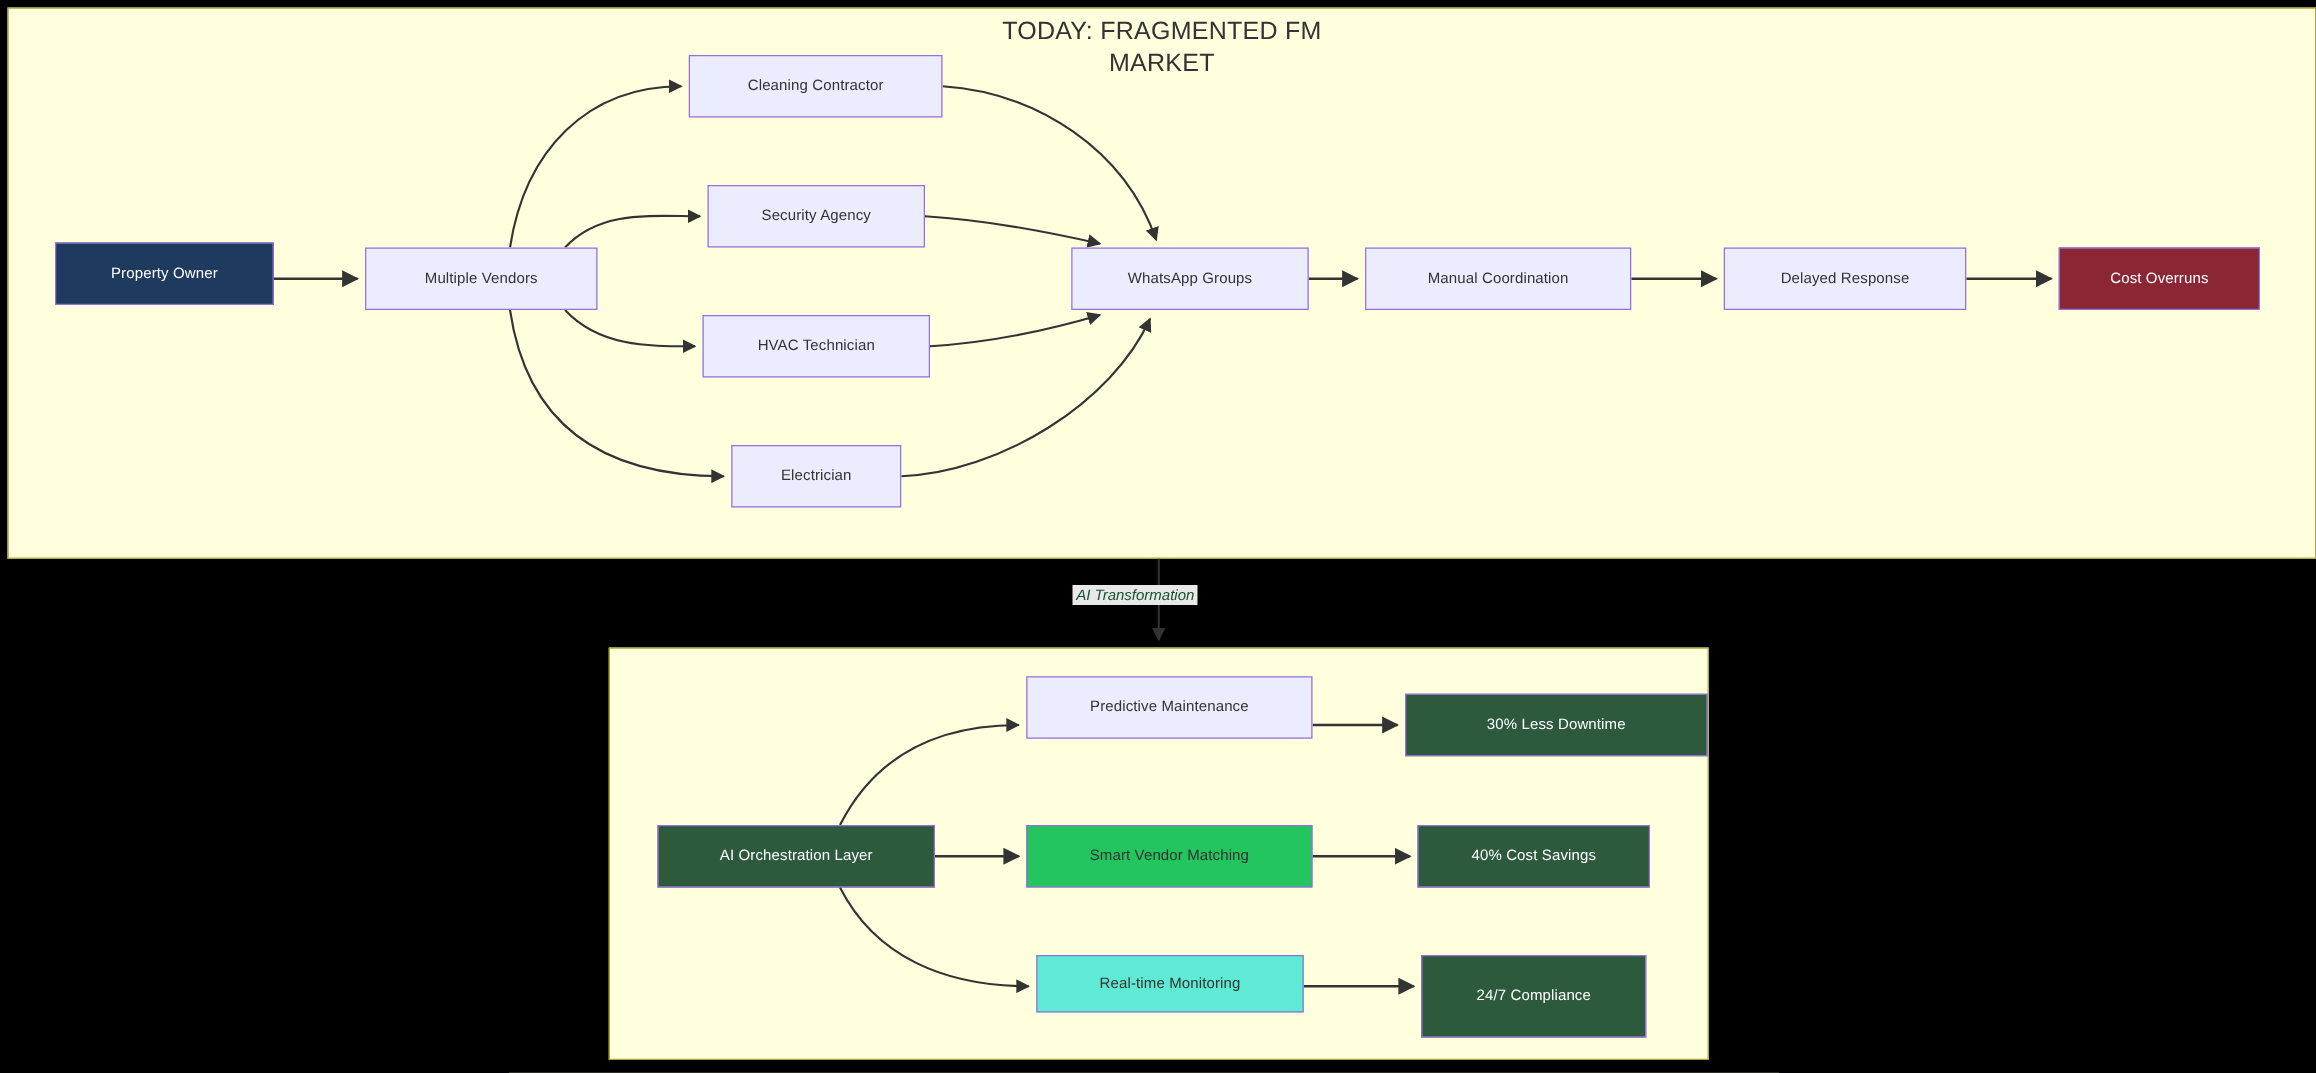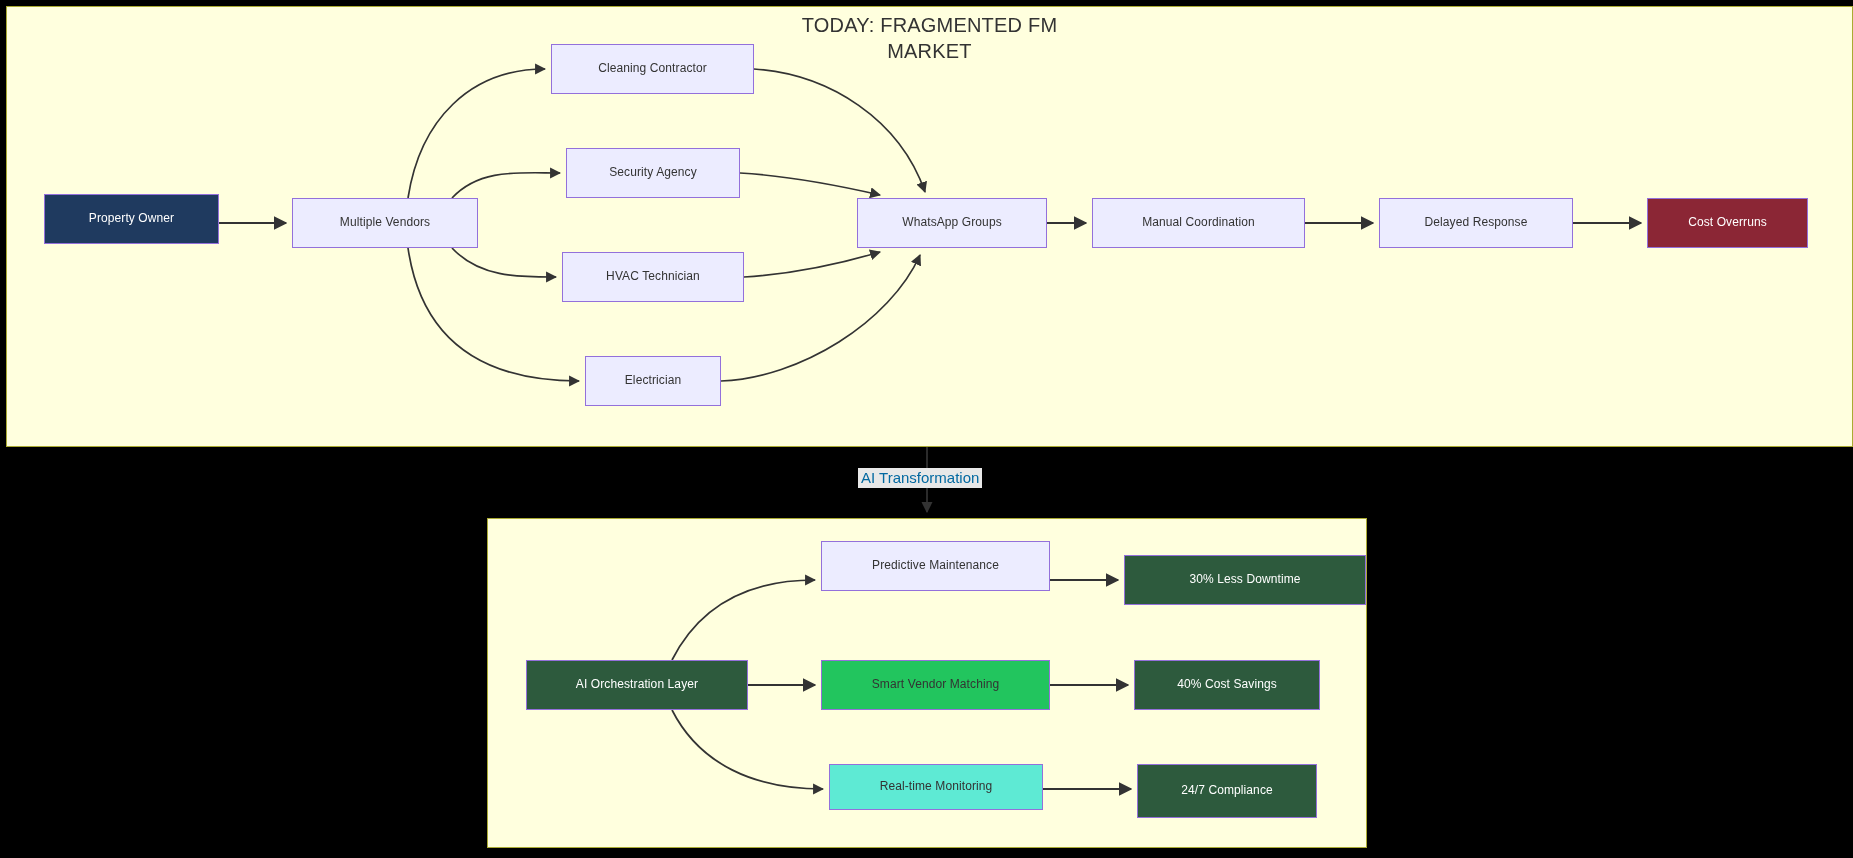--- a/index.html
+++ b/index.html
@@ -49,25 +49,26 @@
     text-align: center;
     font-size: 20px;
     line-height: 1.32;
     color: #333333;
     letter-spacing: 0.2px;
     white-space: pre-line;
   }
   .edge-label {
     position: absolute;
     background: #e8e8e8;
-    color: #0369a1;
-    font-size: 15px;
+    color: #14532d;
+    font-size: 12px;
     padding: 1px 3px;
     white-space: nowrap;
     line-height: 1.2;
+    font-style: italic;
   }
   .edge-path {
     fill: none;
     stroke: #333333;
     stroke-width: 1.7px;
   }
   .edge-path.thick { stroke-width: 2.1px; }
 </style>
 </head>
 <body>
@@ -124,18 +125,18 @@
       <div class="node" style="left: 829px; top: 198px; width: 190px; height: 50px; background: rgb(236, 236, 255); color: rgb(51, 51, 51); border-color: rgb(147, 112, 219); margin-left: 28px;">WhatsApp Groups</div>
       <div class="node" style="left: 1092px; top: 198px; width: 213px; height: 50px; background: rgb(236, 236, 255); color: rgb(51, 51, 51); border-color: rgb(147, 112, 219);">Manual Coordination</div>
       <div class="node" style="left: 1379px; top: 198px; width: 194px; height: 50px; background: rgb(236, 236, 255); color: rgb(51, 51, 51); border-color: rgb(147, 112, 219);">Delayed Response</div>
       <div class="node" style="left: 1647px; top: 198px; width: 161px; height: 50px; background: rgb(139, 38, 53); color: rgb(255, 255, 255); border-color: rgb(147, 112, 219);">Cost Overruns</div>
       <div class="node" style="left: 526px; top: 660px; width: 222px; height: 50px; background: rgb(45, 90, 61); color: rgb(255, 255, 255); border-color: rgb(147, 112, 219);">AI Orchestration Layer</div>
       <div class="node" style="left: 821px; top: 541px; width: 229px; height: 50px; background: rgb(236, 236, 255); color: rgb(51, 51, 51); border-color: rgb(147, 112, 219);">Predictive Maintenance</div>
       <div class="node" style="left: 821px; top: 660px; width: 229px; height: 50px; background: #22c55e; color: rgb(51, 51, 51); border-color: rgb(147, 112, 219);">Smart Vendor Matching</div>
       <div class="node" style="left: 829px; top: 764px; width: 214px; height: 46px; background: #5eead4; color: rgb(51, 51, 51); border-color: rgb(147, 112, 219);">Real-time Monitoring</div>
       <div class="node" style="left: 1124px; top: 555px; width: 242px; height: 50px; background: rgb(45, 90, 61); color: rgb(255, 255, 255); border-color: rgb(147, 112, 219);">30% Less Downtime</div>
       <div class="node" style="left: 1134px; top: 660px; width: 186px; height: 50px; background: rgb(45, 90, 61); color: rgb(255, 255, 255); border-color: rgb(147, 112, 219);">40% Cost Savings</div>
-      <div class="node" style="left: 1137px; top: 764px; width: 180px; height: 54px; background: rgb(45, 90, 61); color: rgb(255, 255, 255); border-color: rgb(147, 112, 219);">24/7 Compliance</div>
+      <div class="node" style="left: 1137px; top: 764px; width: 180px; height: 66px; background: rgb(45, 90, 61); color: rgb(255, 255, 255); border-color: rgb(147, 112, 219);">24/7 Compliance</div>
     </div>
 
   <div class="edge-label" id="lbl-ai-transformation" style="left: 858px; top: 468px;">AI Transformation</div>
 
 </div>
 
 </body></html>

